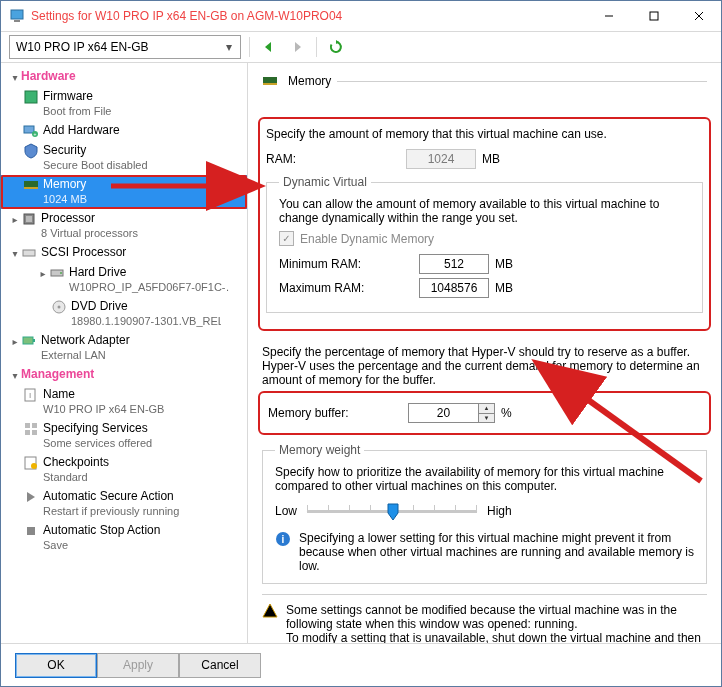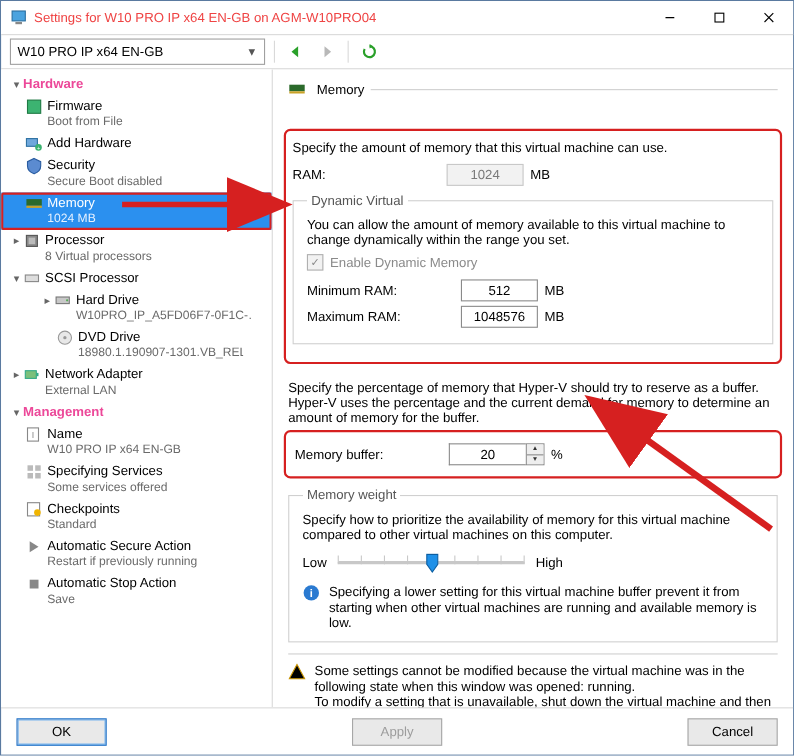--- a/index.html
+++ b/index.html
@@ -56,21 +56,21 @@
   .track{position:absolute;left:0;right:0;top:9px;height:3px;background:#c8c8c8;border-radius:2px;}
   .ticks{position:absolute;left:0;right:0;top:4px;height:12px;display:flex;justify-content:space-between;}
   .ticks span{width:1px;height:8px;background:#c8c8c8;}
   .thumb{position:absolute;top:2px;left:80px;}
   .thumb svg{display:block;}
   .info{display:flex;gap:8px;margin-top:10px;}
   .iicon{width:16px;height:16px;flex-shrink:0;}
   .warn{display:flex;gap:8px;border-top:1px solid #d0d0d0;padding-top:8px;margin-top:8px;}
   .panered{outline:2px solid #d62020;outline-offset:2px;border-radius:2px;}
   
-  .footer{height:42px;display:flex;align-items:center;justify-content:space-between;gap:24px;padding:0 14px;}
+  .footer{height:42px;display:flex;align-items:center;justify-content:flex-start;gap:0;padding:0 14px;}
   .btn{width:80px;height:23px;border:1px solid #a7a7a7;background:#e9e9e9;display:flex;align-items:center;justify-content:center;font-size:12px;}
   .btn.primary{border:1px solid #1a6fc9;box-shadow:inset 0 0 0 1px #7ab6ef;}
   .btn.dis{color:#9c9c9c;}
   
   .ovl{position:absolute;left:0;top:0;pointer-events:none;}
 </style>
 </head>
 <body>
 
 <div class="window">
@@ -356,21 +356,21 @@
                 </svg>
               </div>
           </div>
           <span>High</span>
         </div>
         <div class="info">
           <svg class="iicon" viewBox="0 0 16 16">
               <circle cx="8" cy="8" r="7" fill="#2a7ad1"></circle>
               <text x="8" y="12" font-size="10" font-weight="bold" text-anchor="middle" fill="#fff">i</text>
             </svg>
-          <div>Specifying a lower setting for this virtual machine buffer prevent it from starting when other virtual machines are running and available memory is low.</div>
+          <div>Specifying a lower setting for this virtual machine might prevent it from because when other virtual machines are running and available memory is low.</div>
         </div>
       </fieldset>
 
       <div class="warn">
         <svg class="iicon" viewBox="0 0 16 16">
             <polygon points="8,1 15,14 1,14" fill="#f6cир0" stroke="#c99400" fill-opacity="1"></polygon>
             <text x="8" y="12" font-size="9" font-weight="bold" text-anchor="middle" fill="#000">!</text>
           </svg>
         <div style="white-space:pre-line">Some settings cannot be modified because the virtual machine was in the following state when this window was opened: running.
 To modify a setting that is unavailable, shut down the virtual machine and then reopen this window.</div>

